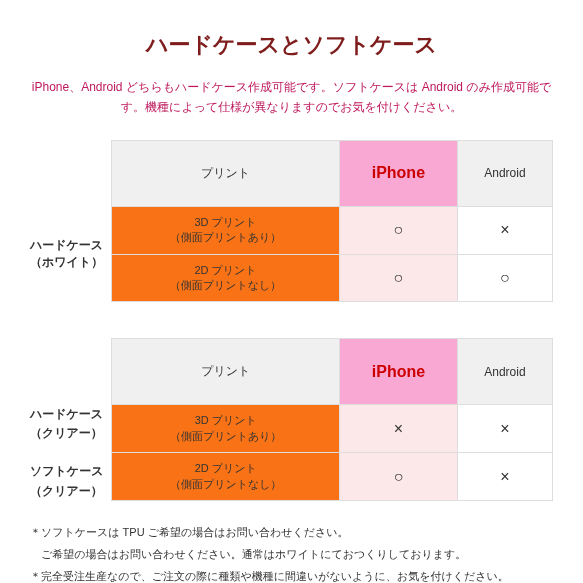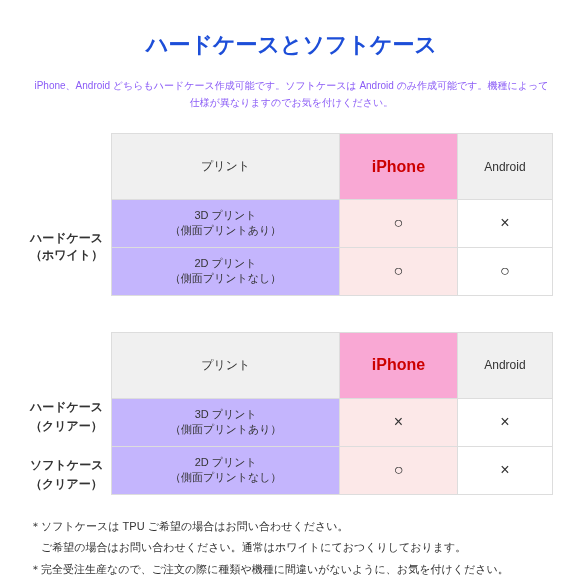--- a/index.html
+++ b/index.html
@@ -19,28 +19,28 @@
     .container {
       padding: 28px 30px 20px 30px;
     }
 
     .main-title {
       text-align: center;
       font-size: 22px;
       font-weight: bold;
       line-height: 1.5;
       margin-bottom: 16px;
-      color: #1d4ed8;
+      color: #7f1d1d;
     }
 
     .subtitle {
       text-align: center;
-      font-size: 10px;
+      font-size: 12px;
       line-height: 1.7;
-      color: #8b5cf6;
+      color: #be185d;
       margin-bottom: 22px;
     }
 
     .table-section {
       margin-bottom: 22px;
     }
 
     table {
       width: 100%;
       border-collapse: collapse;
@@ -79,21 +79,21 @@
       padding: 8px 4px;
       border: 1px solid #ddd;
       vertical-align: middle;
       background: #fce8e8;
     }
 
     .label-cell {
       text-align: center;
       padding: 8px 4px;
       border: 1px solid #ddd;
-      background: #c4b5fd;
+      background: #f97316;
       vertical-align: middle;
       line-height: 1.4;
       font-size: 11px;
     }
 
     .notes-section {
       margin-top: 16px;
       font-size: 11px;
       line-height: 1.8;
       color: #333;

